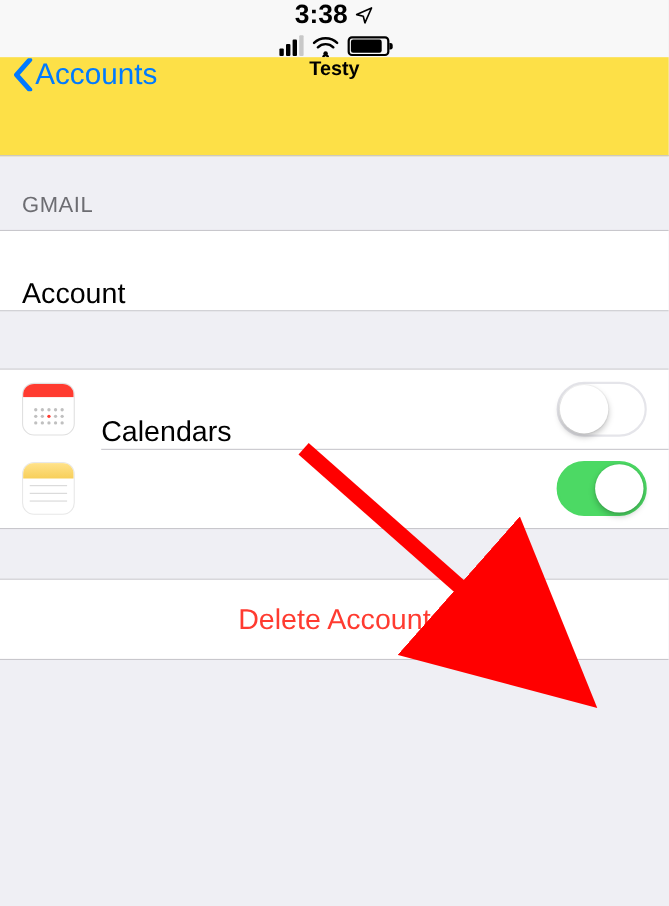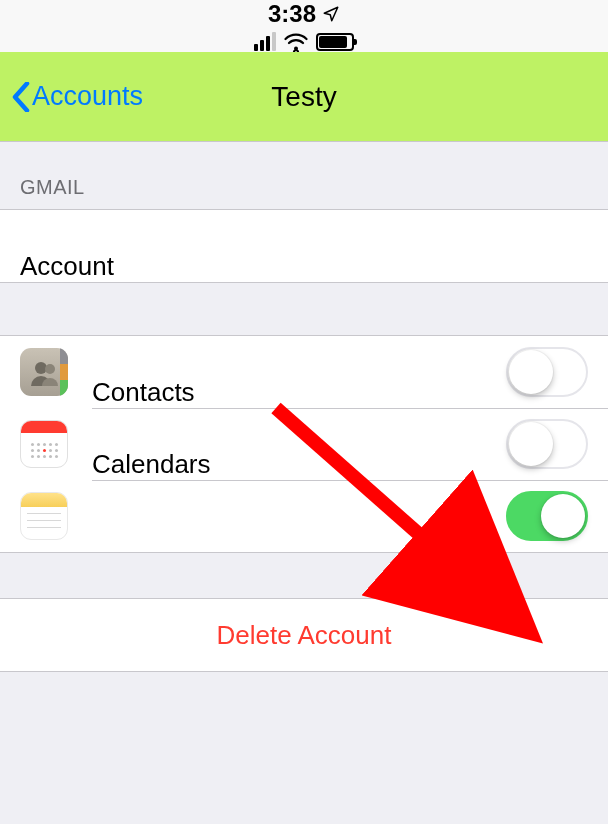--- a/index.html
+++ b/index.html
@@ -33,43 +33,43 @@
     .cell-bars span:nth-child(2){height:11px}
     .cell-bars span:nth-child(3){height:15px}
     .cell-bars span:nth-child(4){height:19px; background:#c8c8c8}
     .wifi-icon { width: 24px; height: 20px; }
     .battery { width: 38px; height: 18px; border: 2px solid #000; border-radius: 4px; position: relative; }
     .battery::after { content:""; position:absolute; right:-5px; top:4px; width:3px; height:6px; background:#000; border-radius:0 2px 2px 0;}
     .battery-fill { position:absolute; left:1px; top:1px; bottom:1px; width:82%; background:#000; border-radius:2px;}
     
     .nav-bar {
       height: 90px;
-      background: #bef264;
+      background: #fde047;
       border-bottom: 1px solid #c8c7cc;
       display: flex;
-      align-items: center;
+      align-items: flex-start;
       position: relative;
       padding: 0 12px;
     }
     .back-btn {
       display: flex;
       align-items: center;
       gap: 2px;
       color: #007aff;
       font-size: 27px;
       font-weight: 400;
       cursor: pointer;
     }
     .back-chevron { width: 18px; height: 30px; }
     .nav-title {
       position: absolute;
       left: 50%;
       transform: translateX(-50%);
-      font-size: 28px;
-      font-weight: 400;
+      font-size: 18px;
+      font-weight: 700;
       color: #000;
     }
     
     .section-header {
       padding: 34px 20px 10px;
       font-size: 20px;
       color: #6d6d72;
       letter-spacing: 0.5px;
     }
     .cell-group { background: #fff; border-top: 1px solid #c8c7cc; border-bottom: 1px solid #c8c7cc; }
@@ -171,39 +171,20 @@
   <div class="cell no-icon">
     <span class="cell-title">Account</span>
   </div>
 </div>
 
 <div class="group-gap"></div>
 
 <div class="cell-group">
 
 
-  <div class="cell">
-    <div class="app-icon ic-contacts">
-      <svg viewBox="0 0 32 32">
-          <circle cx="13" cy="12" r="6" fill="#6f6a60"></circle>
-          <path d="M3 30 a10 10 0 0 1 20 0 Z" fill="#6f6a60"></path>
-          <circle cx="22" cy="13" r="5" fill="#8a8478"></circle>
-          <path d="M14 30 a8 8 0 0 1 16 0 Z" fill="#8a8478"></path>
-        </svg>
-      <div class="tabs">
-          <span></span>
-          <span></span>
-          <span></span>
-        </div>
-    </div>
-    <span class="cell-title">Contacts</span>
-    <div class="toggle">
-        <div class="knob"></div>
-      </div>
-  </div>
 
   <div class="cell">
     <div class="app-icon ic-calendars">
       <div class="cal-top"></div>
       <div class="cal-body">
         <div class="cal-dots">
           <span></span>
             <span></span>
             <span></span>
             <span></span>

